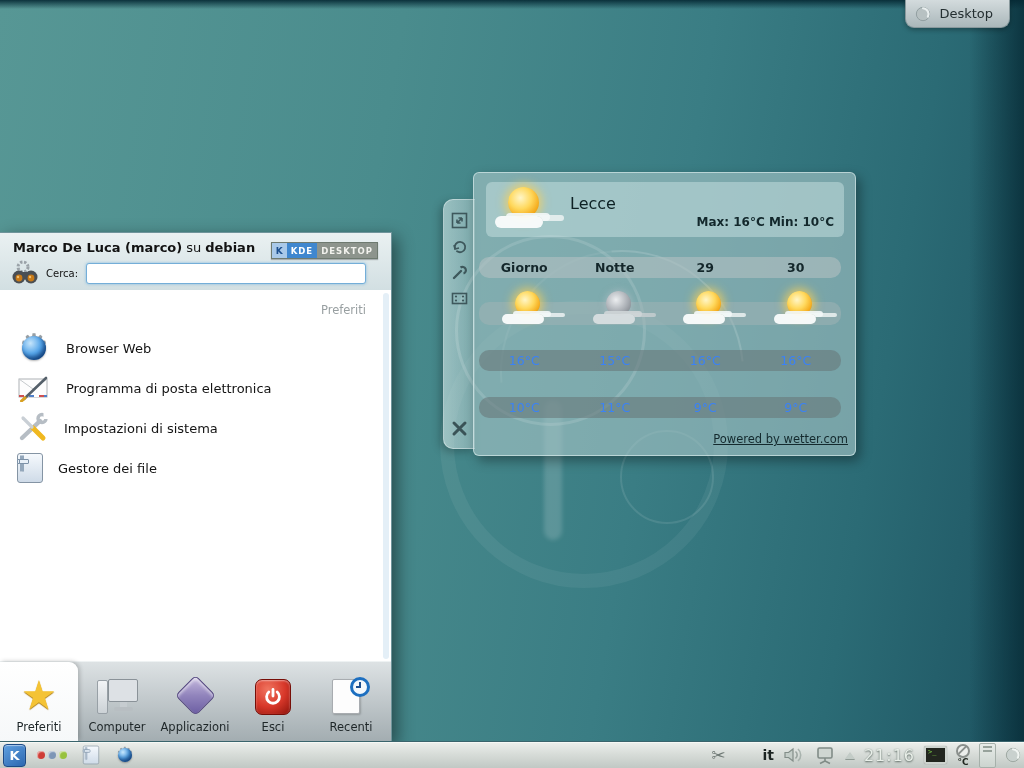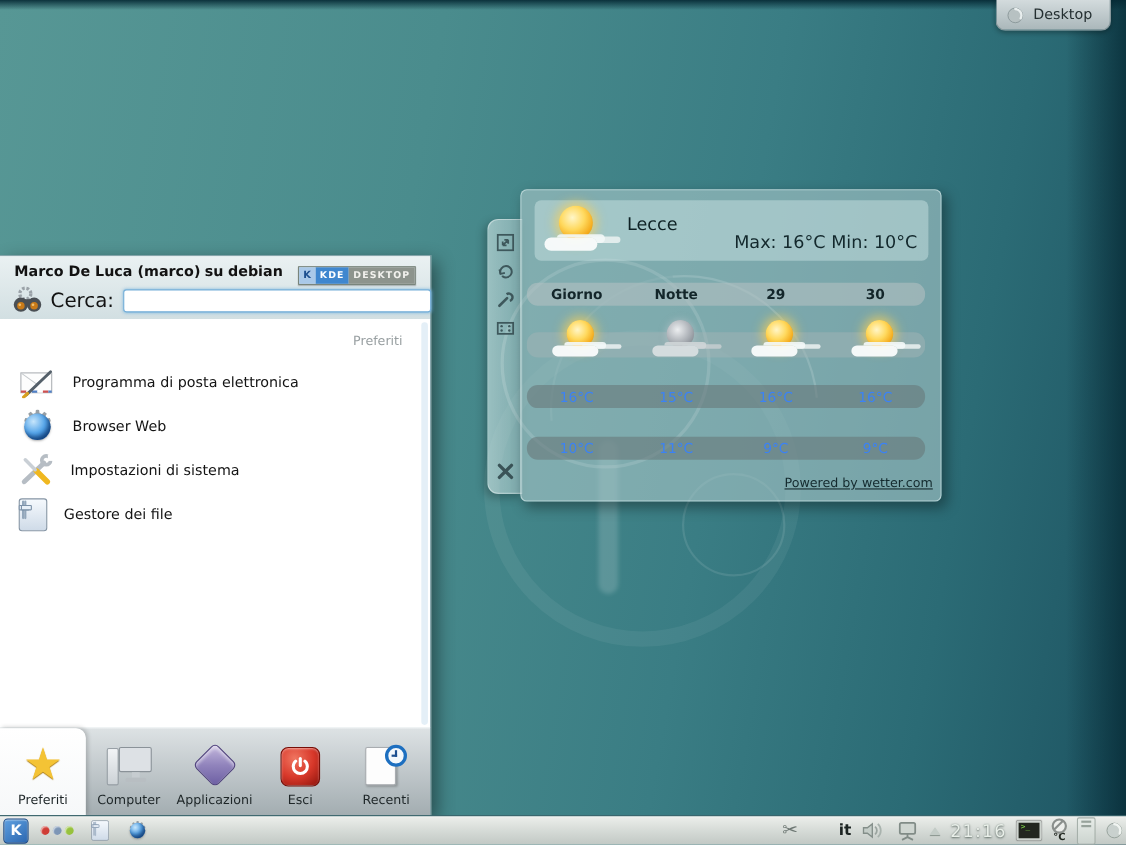--- a/index.html
+++ b/index.html
@@ -33,21 +33,21 @@
     display:flex;flex-direction:column;align-items:center;padding:12px 0 10px;gap:9px;}
   .hicon{width:17px;height:17px;cursor:pointer;}
   .hicon.close{margin-top:auto;width:19px;height:19px;}
   
   .weather{position:absolute;left:473px;top:172px;width:381px;height:282px;z-index:6;
     background:rgba(166,197,199,.62);border:1px solid rgba(235,248,248,.55);border-radius:6px;
     box-shadow:4px 5px 12px rgba(0,0,0,.35);}
   .w-header{position:absolute;left:12px;top:9px;right:11px;height:55px;
     background:rgba(215,235,237,.42);border-radius:6px;}
   .w-city{position:absolute;left:84px;top:12px;font-size:16px;font-weight:normal;color:#0d2124;}
-  .w-summary{position:absolute;right:10px;bottom:8px;font-size:16px;color:#13282c;}
+  .w-summary{position:absolute;right:10px;bottom:8px;font-size:12px;color:#13282c;font-weight:bold;}
   .w-row{position:absolute;left:5px;width:362px;border-radius:10px;display:flex;}
   .w-row .cell{flex:1;text-align:center;}
   .w-cols{top:84px;height:21px;line-height:21px;background:rgba(178,192,194,.6);
     font-weight:bold;font-size:12.5px;color:#13262a;}
   .w-icons{top:129px;height:23px;background:rgba(162,180,182,.5);}
   .w-temps{height:21px;line-height:21px;background:rgba(104,119,121,.58);font-size:12.5px;color:#3b82f6;}
   .w-day{top:177px;}
   .w-night{top:224px;}
   .w-credit{position:absolute;right:7px;bottom:9px;font-size:11.5px;color:#142a2e;
     text-decoration:underline;cursor:pointer;}
@@ -67,28 +67,28 @@
   .wx.big .orb{width:31px;height:31px;right:9px;}
   .wx.big .cloud{width:48px;height:12px;}
   
   .kickoff{position:absolute;left:0;top:232px;width:391px;height:508px;z-index:7;
     background:#fff;border:1px solid #6f949b;border-left:none;
     box-shadow:5px 5px 16px rgba(0,0,0,.45);}
   .k-header{position:absolute;left:0;top:0;right:0;height:57px;
     background:linear-gradient(#eaf1f2,#d2dfe2);border-bottom:1px solid #b9c9cd;}
   .k-title{position:absolute;left:13px;top:7px;font-size:13px;color:#121212;}
   .k-title .b{font-weight:bold;}
-  .k-title .sep{margin:4px 4px;font-weight:bold;}
+  .k-title .sep{margin:4px 4px;font-weight:normal;}
   .k-badge{position:absolute;right:13px;top:9px;display:flex;height:15px;
     border:1px solid #6e7a70;box-shadow:0 1px 1px rgba(0,0,0,.25);font-size:8.5px;font-weight:bold;letter-spacing:1px;}
   .k-badge .logo{width:15px;background:#a9c9e9;color:#1c4f8f;display:flex;align-items:center;justify-content:center;font-size:9px;letter-spacing:0;}
   .k-badge .kde{background:#3f87cf;color:#fff;display:flex;align-items:center;padding:0 4px;}
   .k-badge .dsk{background:#8d948d;color:#f2f2ee;display:flex;align-items:center;padding:0 4px;}
   .k-search{position:absolute;left:10px;top:27px;display:flex;align-items:center;}
-  .k-search label{font-size:18px;color:#121212;margin:0 8px 0 6px;}
+  .k-search label{font-size:10px;color:#121212;margin:0 8px 0 6px;}
   .k-search input{width:270px;height:17px;border:1px solid #74aed8;border-radius:3px;
     box-shadow:0 0 3px rgba(110,175,220,.8);outline:none;font-size:12px;padding:1px 4px;}
   .k-content{position:absolute;left:0;top:57px;right:0;bottom:79px;background:#fff;}
   .k-section{position:absolute;top:13px;right:25px;font-size:11.5px;color:#989fa1;}
   .k-list{position:absolute;left:0;top:38px;right:10px;}
   .k-item{height:40px;display:flex;align-items:center;padding-left:17px;gap:15px;
     font-size:13px;color:#141414;cursor:pointer;}
   .k-scroll{position:absolute;top:3px;bottom:3px;right:2px;width:6px;border-radius:3px;background:#e4eff7;}
   
   .k-tabs{position:absolute;left:0;bottom:0;right:0;height:79px;display:flex;
@@ -296,44 +296,44 @@
       </svg>
       <label>Cerca:</label>
       <input type="text" value="" style="">
     </div>
   </div>
 
   <div class="k-content">
     <div class="k-section">Preferiti</div>
     <div class="k-list">
       <div class="k-item">
+        <span class="ic-globe">
+            <span class="gear">⚙</span>
+            <span class="ball"></span>
+          </span>
+        <span>Browser Web</span>
+      </div>
+      <div class="k-item">
         <span class="ic-mail">
           <svg width="34" height="28" viewBox="0 0 34 28">
             <rect x="2" y="5" width="28" height="18" fill="#fdfdfd" stroke="#aeb2b6"></rect>
             <path d="M2 5 L16 15 L30 5" fill="none" stroke="#c6cacd"></path>
             <g>
               <rect x="2" y="21" width="5" height="2" fill="#d05050"></rect>
                 <rect x="7" y="21" width="5" height="2" fill="#fff"></rect>
               <rect x="12" y="21" width="5" height="2" fill="#5080c8"></rect>
                 <rect x="17" y="21" width="5" height="2" fill="#fff"></rect>
               <rect x="22" y="21" width="5" height="2" fill="#d05050"></rect>
                 <rect x="27" y="21" width="3" height="2" fill="#5080c8"></rect>
             </g>
             <line x1="7" y1="25" x2="29" y2="4" stroke="#55606a" stroke-width="2.6" stroke-linecap="round"></line>
             <line x1="4.5" y1="27" x2="8" y2="23.8" stroke="#d8a020" stroke-width="3" stroke-linecap="round"></line>
           </svg>
         </span>
         <span>Programma di posta elettronica</span>
-      </div>
-      <div class="k-item">
-        <span class="ic-globe">
-            <span class="gear">⚙</span>
-            <span class="ball"></span>
-          </span>
-        <span>Browser Web</span>
       </div>
       <div class="k-item">
         <span class="ic-tools">
           <svg width="32" height="32" viewBox="0 0 32 32">
             <line x1="5" y1="26" x2="23" y2="9" stroke="#b6bdc4" stroke-width="4.4" stroke-linecap="round"></line>
             <circle cx="25" cy="6.5" r="4" fill="none" stroke="#b6bdc4" stroke-width="3.4"></circle>
             <rect x="26.5" y="1" width="6" height="6" fill="#fff"></rect>
             <line x1="26" y1="26" x2="16" y2="16" stroke="#f0b820" stroke-width="5" stroke-linecap="round"></line>
             <line x1="15" y1="15" x2="6" y2="6" stroke="#c9cfd5" stroke-width="3.2" stroke-linecap="round"></line>
           </svg>

